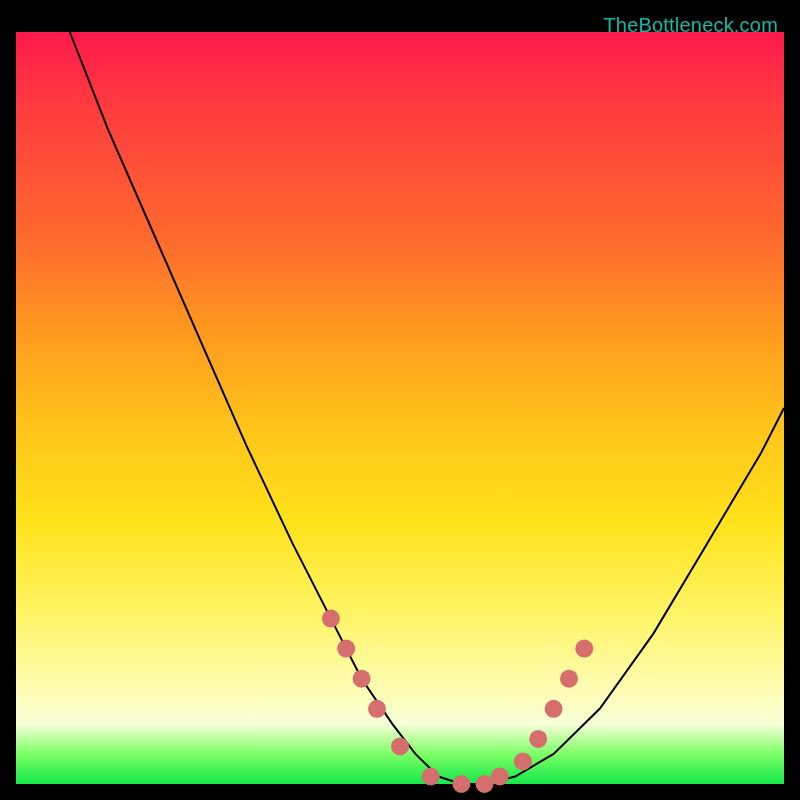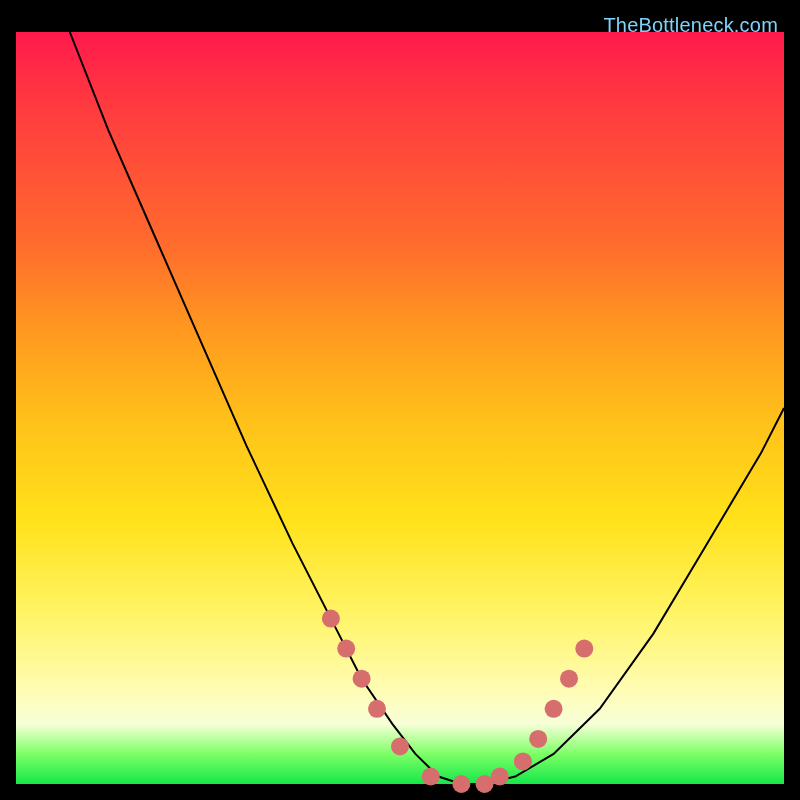--- a/index.html
+++ b/index.html
@@ -38,21 +38,21 @@
       #fffcb0 87%,
       #f8ffd8 92%,
       #7dff66 96%,
       #15e84a 100%
     );
   }
   .watermark {
     position: absolute;
     right: 6px;
     top: -2px;
-    color: #7dd3fc;
+    color: #14b8a6;
     font-size: 20px;
     letter-spacing: 0.2px;
     font-weight: 400;
   }
   svg.curve {
     position: absolute;
     left: 0;
     top: 0;
     width: 768px;
     height: 752px;

